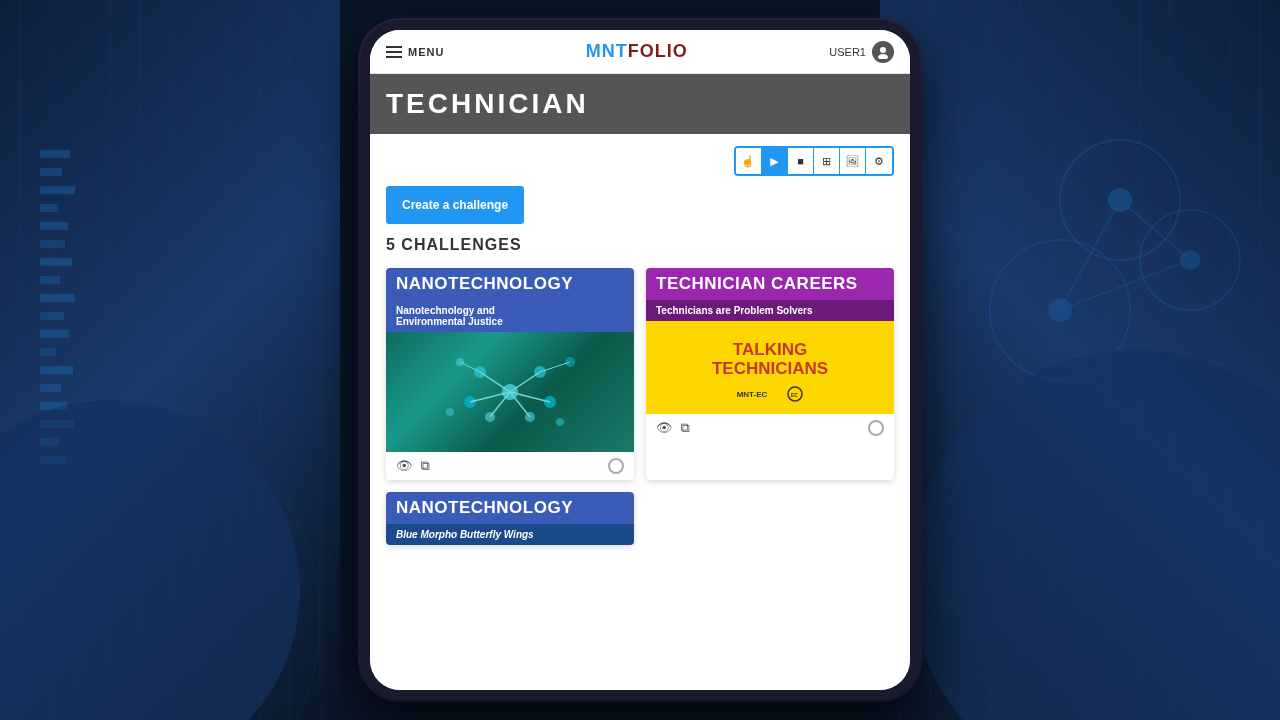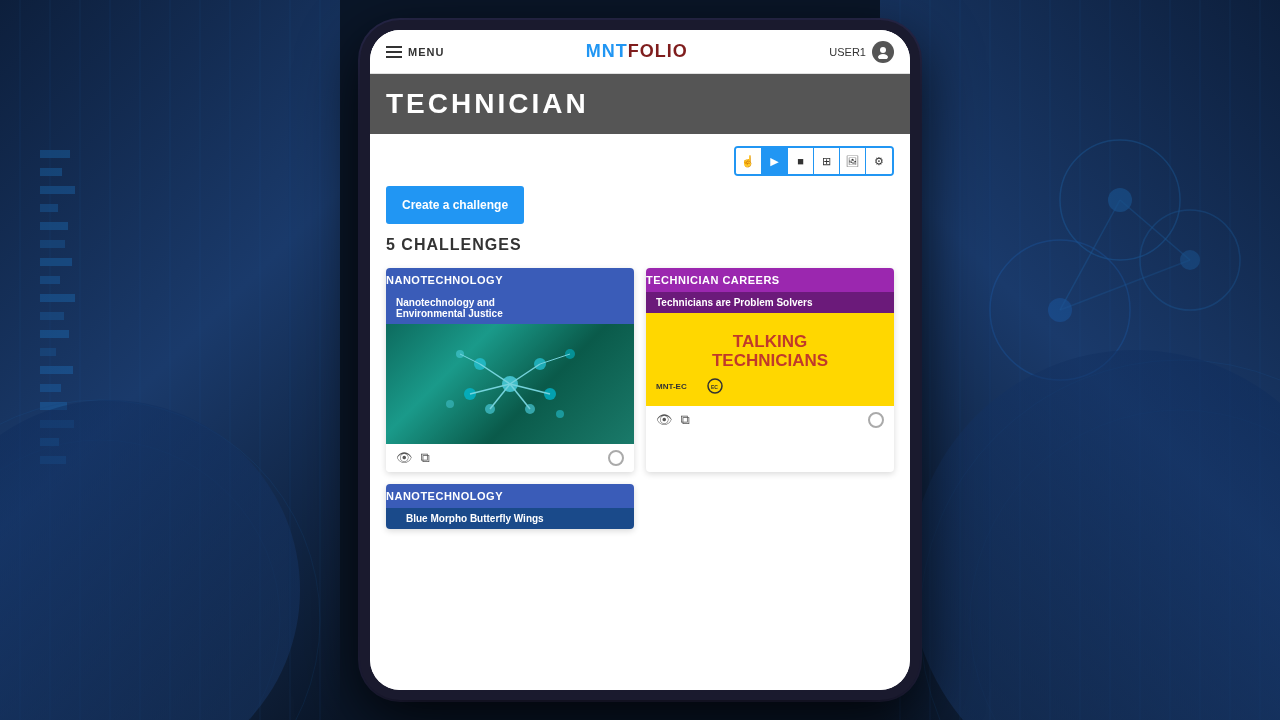--- a/index.html
+++ b/index.html
@@ -277,22 +277,22 @@
 
     
     .challenge-card {
       border-radius: 4px;
       overflow: hidden;
       cursor: pointer;
       box-shadow: 0 2px 6px rgba(0,0,0,0.15);
     }
 
     .card-header {
-      padding: 6px 0;
-      font-size: 11px;
+      padding: 6px 10px;
+      font-size: 17px;
       font-weight: bold;
       letter-spacing: 0.5px;
       color: white;
     }
 
     .card-header.blue { background: #3a5cb8; }
     .card-header.red { background: #c0392b; }
     .card-header.navy { background: #3a5cb8; }
 
     .card-subtitle {
@@ -535,41 +535,41 @@
               </div>
               <div class="card-radio"></div>
             </div>
           </div>
 
           <div class="challenge-card">
             <div class="card-header" style="background:#9b27af;">TECHNICIAN CAREERS</div>
             <div style="background:#6b1a7a;padding:5px 10px;font-size:10px;color:white;font-weight:bold;">Technicians are Problem Solvers</div>
             <div style="background:#ffd700;padding:20px 10px 12px;text-align:center;">
               <div style="font-size:17px;font-weight:900;color:#c0392b;font-family:'Arial Black',Arial,sans-serif;line-height:1.1;margin-bottom:8px;">TALKING<br>TECHNICIANS</div>
-              <div style="font-size:8px;font-weight:bold;color:#333;display:flex;align-items:center;justify-content:flex-start;gap:20px;">
+              <div style="font-size:8px;font-weight:bold;color:#333;display:flex;align-items:center;justify-content:center;gap:20px;">
                 <span>MNT-EC</span>
                 <svg width="16" height="16" viewBox="0 0 16 16">
                   <circle cx="8" cy="8" r="7" fill="none" stroke="#333" stroke-width="1.5"></circle>
                   <text x="4" y="11" font-size="5" fill="#333">EC</text>
                 </svg>
               </div>
             </div>
             <div class="card-footer">
               <div class="card-icons">
                 <span class="card-icon">👁</span>
                 <span class="card-icon">⧉</span>
               </div>
               <div class="card-radio"></div>
             </div>
           </div>
 
 
           <div class="challenge-card">
             <div class="card-header navy">NANOTECHNOLOGY</div>
-            <div style="background:#1a4a8a;padding:5px 20px;font-size:10px;color:white;font-weight:bold;">Blue Morpho Butterfly Wings</div>
+            <div style="background:#1a4a8a;padding:5px 10px;font-size:10px;color:white;font-weight:bold;font-style:italic;">Blue Morpho Butterfly Wings</div>
           </div>
 
         </div>
       </div>
 
     </div>
   </div>
 </div>
 
 </body></html>

